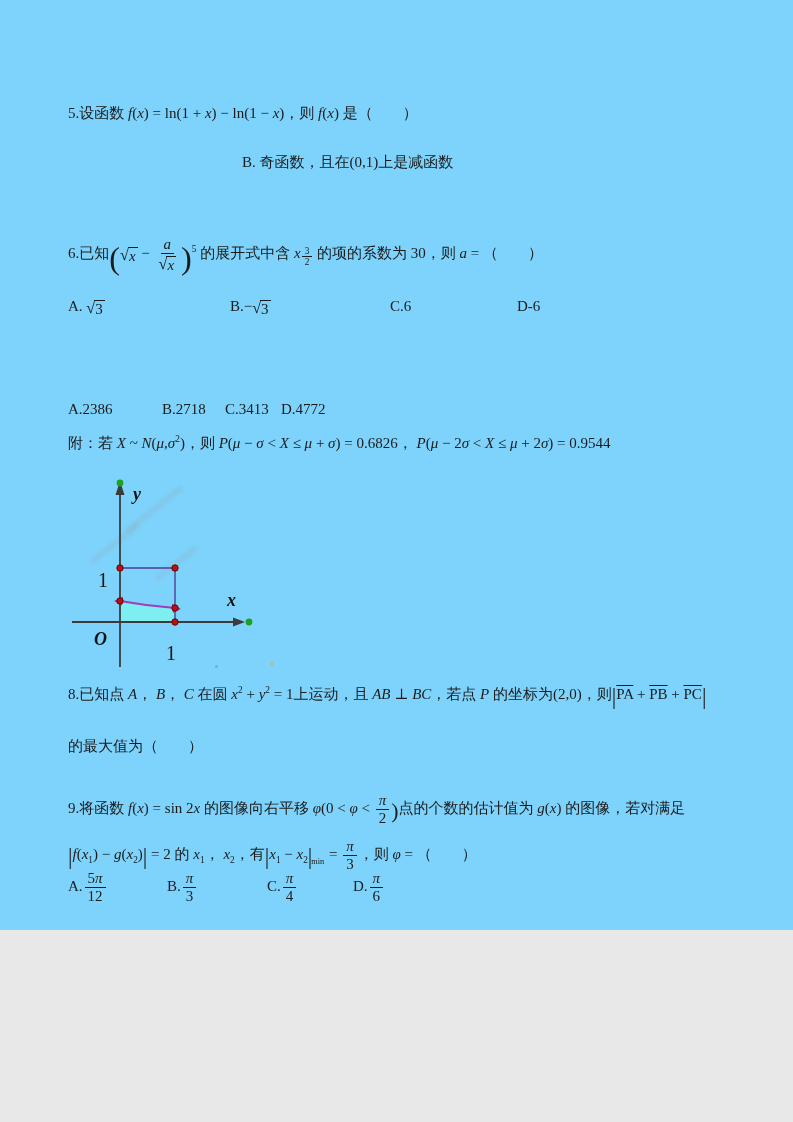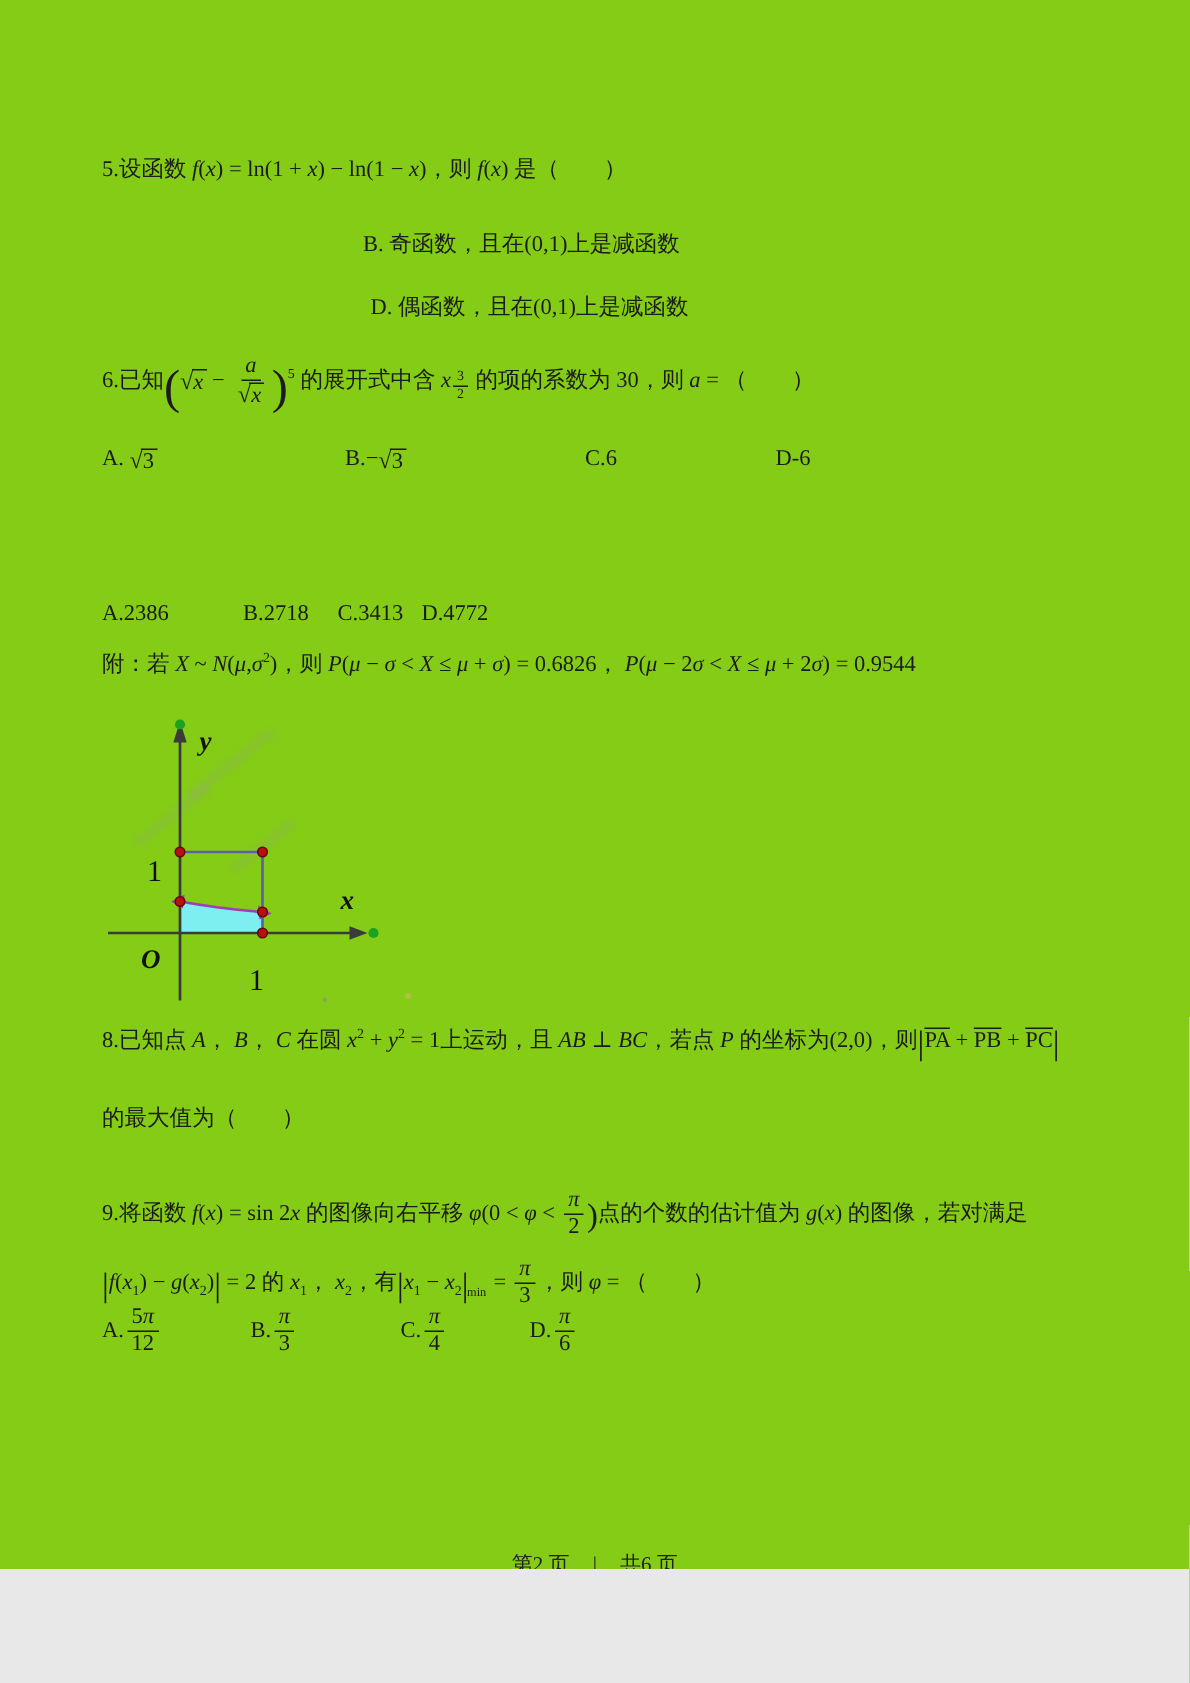--- a/index.html
+++ b/index.html
@@ -1,17 +1,17 @@
 <!DOCTYPE html>
 <html><head>
 <meta charset="utf-8">
 <style>
   html,body{margin:0;padding:0;background:#e8e8e8;}
   .page{
-    position:relative;width:793px;height:1046px;margin:0 auto;background:#84cc16;
+    position:relative;width:793px;height:930px;margin:0 auto;background:#7dd3fc;
     overflow:hidden;color:#1b1b1b;
     font-family:"Liberation Serif","DejaVu Serif",serif;
     font-size:15px;
   }
   .line{position:absolute;left:68px;white-space:nowrap;line-height:1.4;}
   .opt{position:absolute;top:0;white-space:nowrap;}
   .optrow{position:absolute;left:68px;height:24px;width:660px;}
   .tk{}
   .it{font-style:italic;font-family:"Liberation Serif","DejaVu Serif",serif;}
   sup{font-size:0.62em;line-height:0;}
@@ -40,21 +40,20 @@
 </head>
 <body>
 
 <div class="page">
 
   <div class="line" style="top:103px"><span class="tk">5.设函数 </span><span class="tk it">f</span><span class="tk">(</span><span class="tk it">x</span><span class="tk">) = ln(1 + </span><span class="tk it">x</span><span class="tk">) − ln(1 − </span><span class="tk it">x</span><span class="tk">)，则 </span><span class="tk it">f</span><span class="tk">(</span><span class="tk it">x</span><span class="tk">) 是（　　）</span></div>
   <div class="optrow" style="top:153px">
     <span class="opt" style="left:174px"><span class="tk">B. 奇函数，且在(0,1)上是减函数</span></span>
   </div>
   <div class="optrow" style="top:195px">
-    <span class="opt" style="left:179px"><span class="tk">D. 偶函数，且在(0,1)上是减函数</span></span>
   </div>
 
   <div class="line" style="top:236px"><span class="tk">6.已知</span><span class="tk bigg">(</span><span class="sqrt">
         <span class="rad">√</span>
         <span class="sbody"><span class="tk it">x</span></span>
       </span><span class="tk"> − </span><span class="frac">
         <span class="fn"><span class="tk it">a</span></span>
         <span class="fd"><span class="sqrt">
             <span class="rad">√</span>
             <span class="sbody"><span class="tk it">x</span></span>

